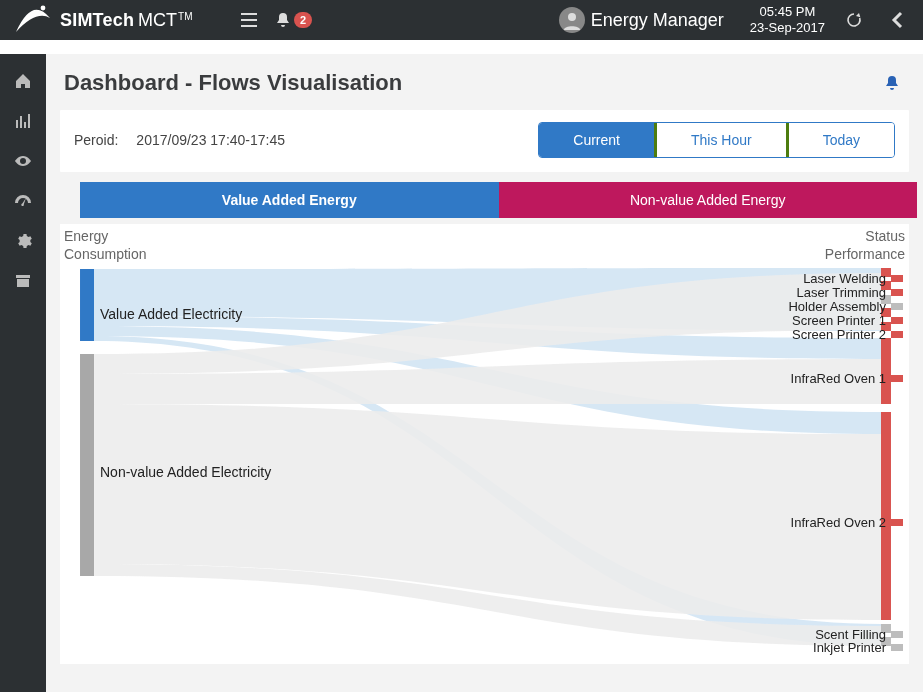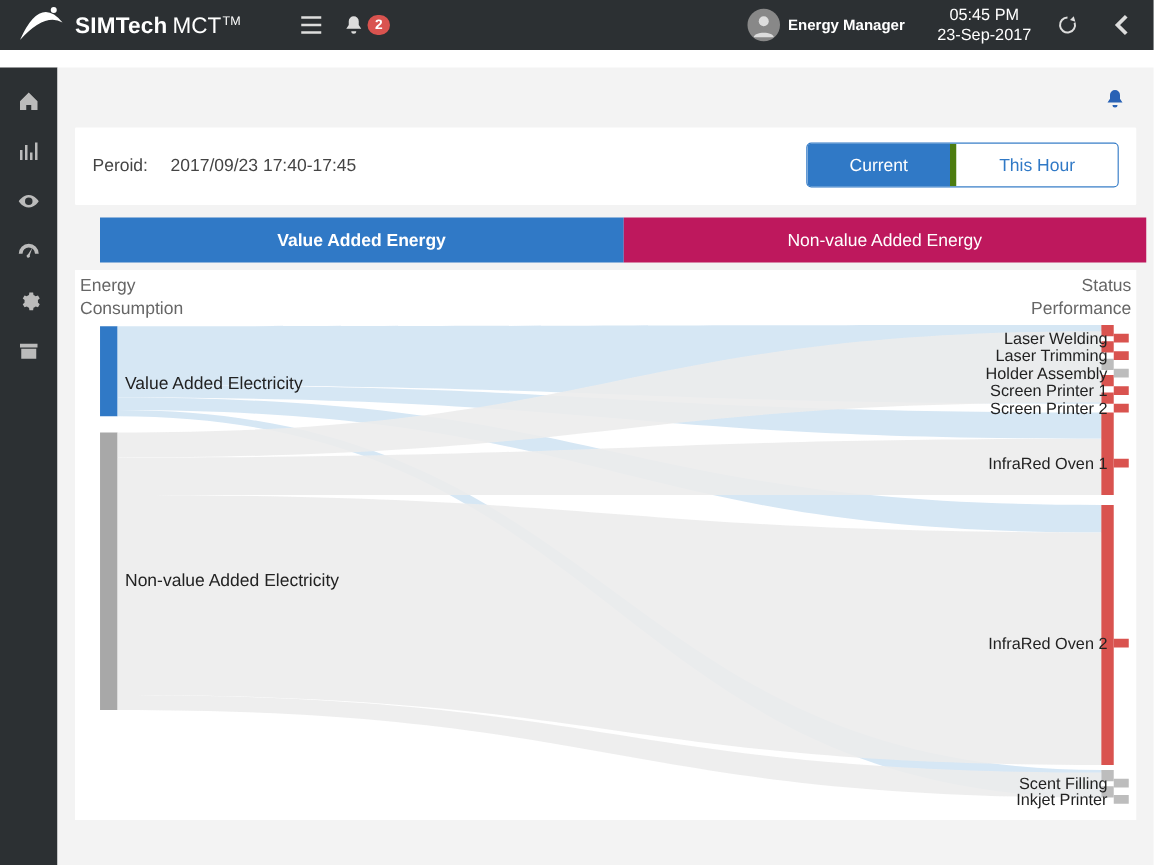--- a/index.html
+++ b/index.html
@@ -41,21 +41,21 @@
   .badge {
     background:#d9534f; color:#fff; font-size:11px; font-weight:700;
     padding:2px 6px; border-radius:9px; margin-left:2px;
   }
   .user-wrap { display:flex; align-items:center; gap:6px;}
   .avatar {
     width:26px; height:26px; border-radius:50%; background:#888;
     display:flex; align-items:center; justify-content:center;
   }
   .avatar svg { width:20px; height:20px; fill:#ddd; }
-  .user-name { font-weight:700; font-size:12px; }
+  .user-name { font-weight:400; font-size:18px; }
   .datetime { text-align:center; font-size:13px; line-height:1.25;}
   .sidebar {
     position:absolute; top:54px; left:0; bottom:0; width:46px;
     background:#2C3033;
     display:flex; flex-direction:column; align-items:center;
     gap:22px; padding-top:18px;
   }
   .sidebar svg{ width:18px;height:18px;fill:#bbb;cursor:pointer;}
   .content {
     position:absolute; top:54px; left:46px; right:0; bottom:0;
@@ -76,21 +76,21 @@
   .period-label{ color:#444; font-size:14px; }
   .period-value{ color:#444; font-size:14px; }
   .segbtn {
     margin-left:auto; display:flex; border:1px solid #3079c6;
     border-radius:4px; overflow:hidden;
   }
   .segbtn button{
     border:none; background:#fff; color:#3079c6; font-size:14px;
     padding:9px 34px; cursor:pointer;
   }
-  .segbtn button + button { border-left:5px solid #4d7c0f;}
+  .segbtn button + button { border-left:3px solid #4d7c0f;}
   .segbtn button.active { background:#3079c6; color:#fff; }
   .etable { width: calc(100% - 40px); margin: 8px 20px 0 34px; border-collapse:collapse;}
   .etable th, .etable td {
     width:50%; padding:10px 0; font-size:14px;
   }
   .th-va { background:#3079c6; color:#fff; font-weight:700;}
   .th-nva{ background:#be185d; color:#fff; font-weight:400;}
   .etable td { background:#fff; border:1px solid #eee; color:#444;}
   .chart-wrap {
     margin: 6px 14px 0 14px;
@@ -188,32 +188,34 @@
   <svg viewBox="0 0 18 18">
       <path d="M9 6a3 3 0 1 0 0 6 3 3 0 0 0 0-6zm7.4 3-.1-1 1.5-1.3-1.4-2.4-1.9.6a6 6 0 0 0-1.7-1l-.3-2H9.5l-.3 2a6 6 0 0 0-1.7 1l-1.9-.6L4.2 6.7 5.7 8l-.1 1 .1 1-1.5 1.3 1.4 2.4 1.9-.6c.5.4 1.1.8 1.7 1l.3 2h3l.3-2c.6-.2 1.2-.6 1.7-1l1.9.6 1.4-2.4L16.3 10z"></path>
     </svg>
   <svg viewBox="0 0 18 18">
       <path d="M2 3h14v3H2zm1 4h12v8H3zm4 2h4v2H7z"></path>
     </svg>
 </div>
 
 <div class="content">
   <div class="page-header">
+    <div class="page-title">Dashboard - Flows Visualisation</div>
     <svg class="bell-blue" viewBox="0 0 18 18">
         <path d="M9 2a4 4 0 0 0-4 4v3l-2 3h12l-2-3V6a4 4 0 0 0-4-4zm0 14a2 2 0 0 0 2-2H7a2 2 0 0 0 2 2z"></path>
       </svg>
   </div>
 
   <div class="card">
     <div class="filter-row">
       <span class="period-label">Peroid:</span>
       <span class="period-value">2017/09/23 17:40-17:45</span>
       <div class="segbtn">
         <button class="active">Current</button>
         <button>This Hour</button>
+        <button>Today</button>
       </div>
     </div>
   </div>
 
   <table class="etable">
     <tbody>
         <tr>
       <th class="th-va">Value Added Energy</th>
       <th class="th-nva">Non-value Added Energy</th>
     </tr>

